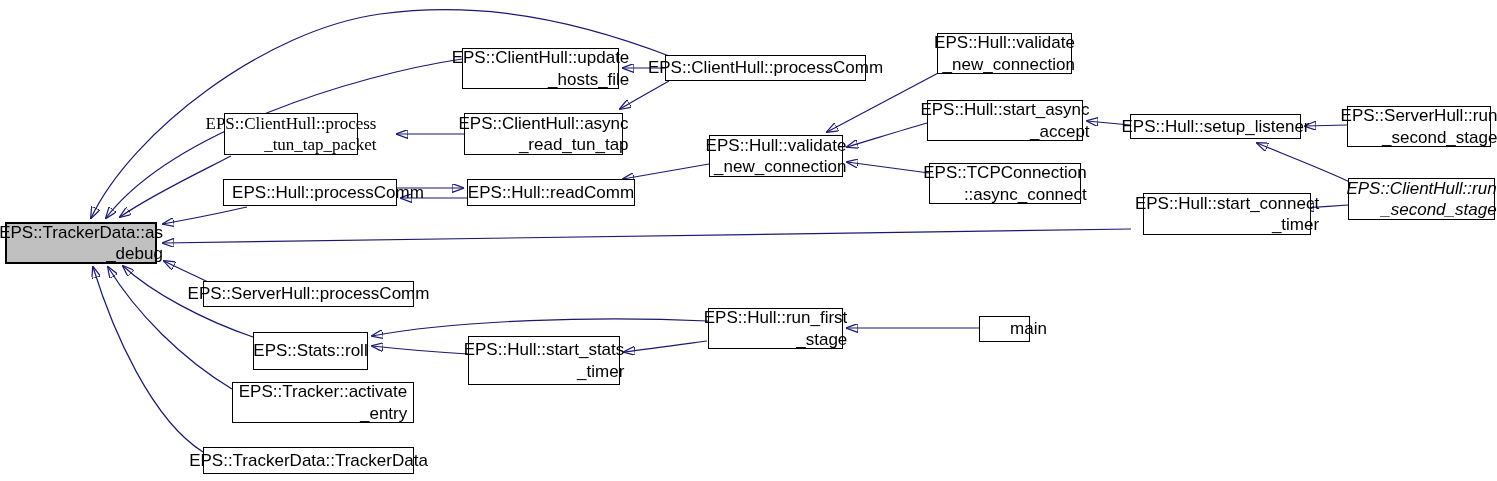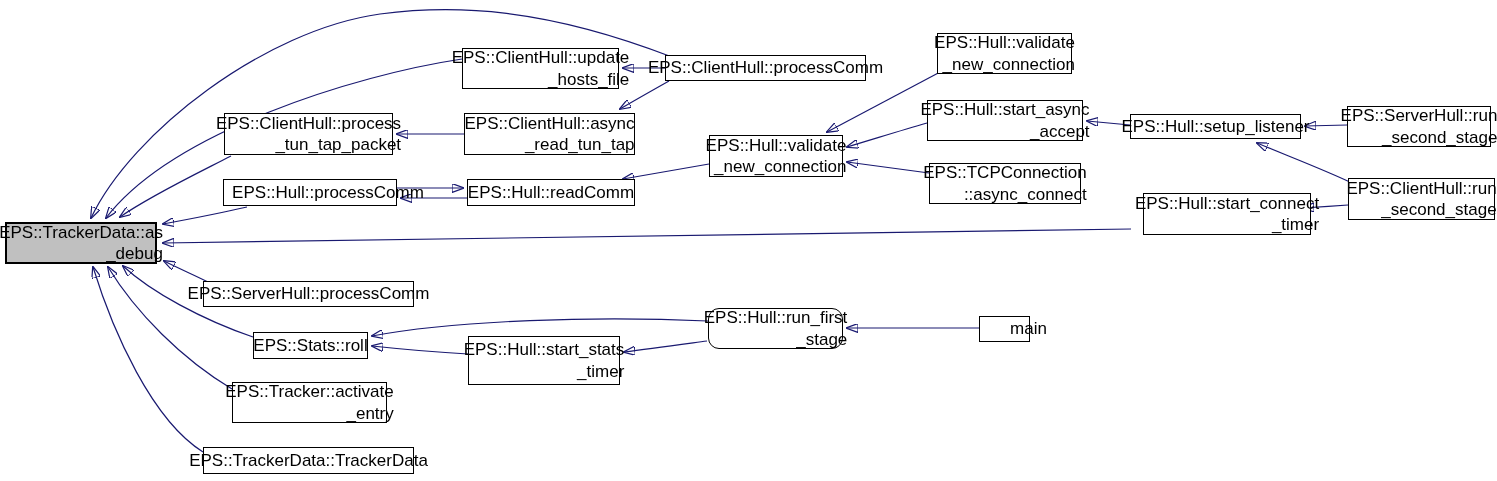--- a/index.html
+++ b/index.html
@@ -76,45 +76,45 @@
     <path d="M468,354 C432,352 400,349 372,346" marker-end="url(#ah)"></path>
     <path d="M707,341 C678,345 650,349 624,352" marker-end="url(#ah)"></path>
     <path d="M979,328 L847,328" marker-end="url(#ah)"></path>
   </svg>
 
   <div class="node root" style="left:5px;   top:222px; width:152px; height:42px;">EPS::TrackerData::as
 _debug</div>
   <div class="node" style="left:462px; top:48px;  width:157px; height:41px;">EPS::ClientHull::update
 _hosts_file</div>
   <div class="node" style="left:665px; top:55px;  width:201px; height:26px;">EPS::ClientHull::processComm</div>
-  <div class="node" style="left:224px; top:113px; width:169px; height:42px;">EPS::ClientHull::process
+  <div class="node" style="left:224px; top:113px; width:134px; height:42px;font-family:Liberation Serif, serif;">EPS::ClientHull::process
 _tun_tap_packet</div>
-  <div class="node" style="left:464px; top:113px; width:171px; height:42px;">EPS::ClientHull::async
+  <div class="node" style="left:464px; top:113px; width:159px; height:42px;">EPS::ClientHull::async
 _read_tun_tap</div>
   <div class="node" style="left:223px; top:179px; width:174px; height:27px;padding-left:36px;">EPS::Hull::processComm</div>
   <div class="node" style="left:467px; top:179px; width:168px; height:27px;">EPS::Hull::readComm</div>
   <div class="node" style="left:709px; top:135px; width:134px; height:42px;">EPS::Hull::validate
 _new_connection</div>
   <div class="node" style="left:937px; top:33px;  width:135px; height:41px;">EPS::Hull::validate
 _new_connection</div>
   <div class="node" style="left:927px; top:100px; width:156px; height:41px;">EPS::Hull::start_async
 _accept</div>
   <div class="node" style="left:929px; top:163px; width:152px; height:41px;">EPS::TCPConnection
 ::async_connect</div>
   <div class="node" style="left:1130px;top:114px; width:171px; height:25px;">EPS::Hull::setup_listener</div>
   <div class="node" style="left:1347px;top:106px; width:144px; height:41px;">EPS::ServerHull::run
 _second_stage</div>
-  <div class="node" style="left:1348px;top:178px; width:147px; height:42px;">EPS::ClientHull::run
+  <div class="node" style="left:1348px;top:178px; width:147px; height:42px;font-style:italic;">EPS::ClientHull::run
 _second_stage</div>
   <div class="node" style="left:1143px;top:193px; width:168px; height:42px;">EPS::Hull::start_connect
 _timer</div>
   <div class="node" style="left:203px; top:281px; width:211px; height:26px;">EPS::ServerHull::processComm</div>
-  <div class="node" style="left:253px; top:332px; width:115px; height:27px;">EPS::Stats::roll</div>
-  <div class="node" style="left:232px; top:382px; width:155px; height:41px;">EPS::Tracker::activate
+  <div class="node" style="left:253px; top:332px; width:115px; height:38px;">EPS::Stats::roll</div>
+  <div class="node" style="left:232px; top:382px; width:182px; height:41px;">EPS::Tracker::activate
 _entry</div>
   <div class="node" style="left:203px; top:447px; width:211px; height:27px;">EPS::TrackerData::TrackerData</div>
   <div class="node" style="left:468px; top:336px; width:152px; height:49px;">EPS::Hull::start_stats
 _timer</div>
-  <div class="node" style="left:708px; top:308px; width:135px; height:41px;border-radius:11px;">EPS::Hull::run_first
+  <div class="node" style="left:708px; top:308px; width:135px; height:41px;">EPS::Hull::run_first
 _stage</div>
   <div class="node" style="left:979px; top:316px; width:51px;  height:26px;padding-left:48px;">main</div>
 
 </div>
 
 </body></html>

